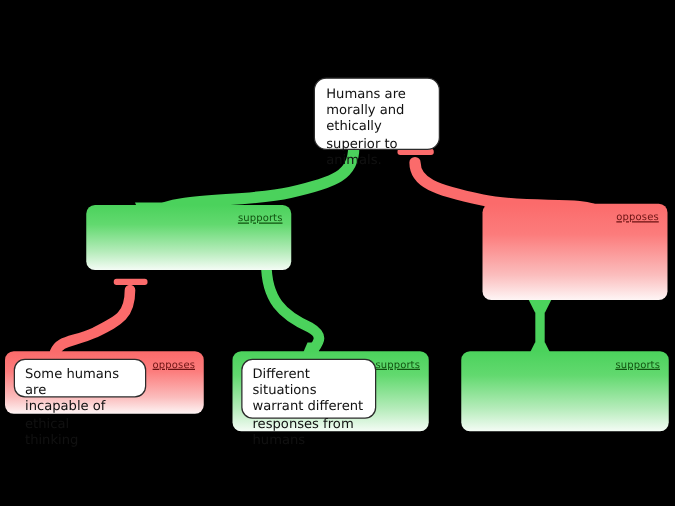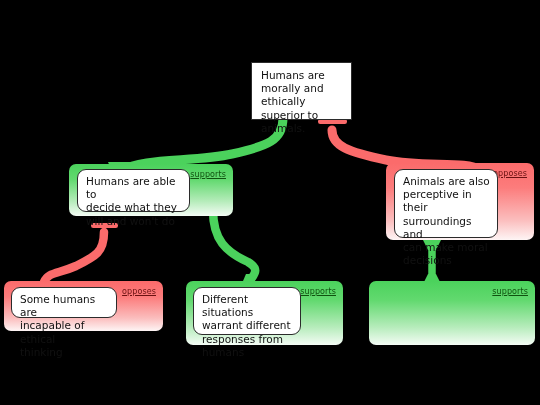--- a/index.html
+++ b/index.html
@@ -33,21 +33,21 @@
   
   .card{
     position:absolute;z-index:3;background:#fff;
     border:1.4px solid #2b2b2b;border-radius:9px;
     box-sizing:border-box;padding:5px 7px 6px 8px;
   }
   .card-text{
     font-size:10.5px;line-height:13.2px;color:#111;
     white-space:pre-line;display:block;
   }
-  .card.root{border-radius:0;padding:6px 8px 7px 9px;}
+  .card.root{border-radius:10px;padding:6px 8px 7px 9px;}
 </style>
 </head>
 <body>
 
 <div id="stage">
 
   <svg id="wires" viewBox="0 0 540 405">
 
     <path fill="none" stroke="#4BD25C" stroke-width="9" stroke-linecap="round" d="M283,118 C283,140 268,146 232,154 C196,162 140,158 124,170"></path>
     <path fill="#4BD25C" stroke="none" d="M108,162 L142,162 L136,176 L114,176 Z"></path>
@@ -70,35 +70,23 @@
   <div class="card root" style="left:251px;top:62px;width:101px;height:58px;">
     <span class="card-text">Humans are
 morally and
 ethically superior to
 animals.</span>
   </div>
 
   <div class="panel support" style="left:69px;top:164px;width:164px;height:52px;">
     <span class="panel-tag">supports</span>
   </div>
-  <div class="card" style="left:77px;top:169px;width:113px;height:43px;">
-    <span class="card-text">Humans are able to
-decide what they
-will and won't do</span>
-  </div>
 
   <div class="panel oppose" style="left:386px;top:163px;width:148px;height:77px;">
     <span class="panel-tag">opposes</span>
-  </div>
-  <div class="card" style="left:394px;top:169px;width:104px;height:69px;">
-    <span class="card-text">Animals are also
-perceptive in their
-surroundings and
-can make moral
-decisions</span>
   </div>
 
   <div class="panel oppose" style="left:4px;top:281px;width:159px;height:50px;">
     <span class="panel-tag">opposes</span>
   </div>
   <div class="card" style="left:11px;top:287px;width:106px;height:31px;">
     <span class="card-text">Some humans are
 incapable of ethical
 thinking</span>
   </div>

